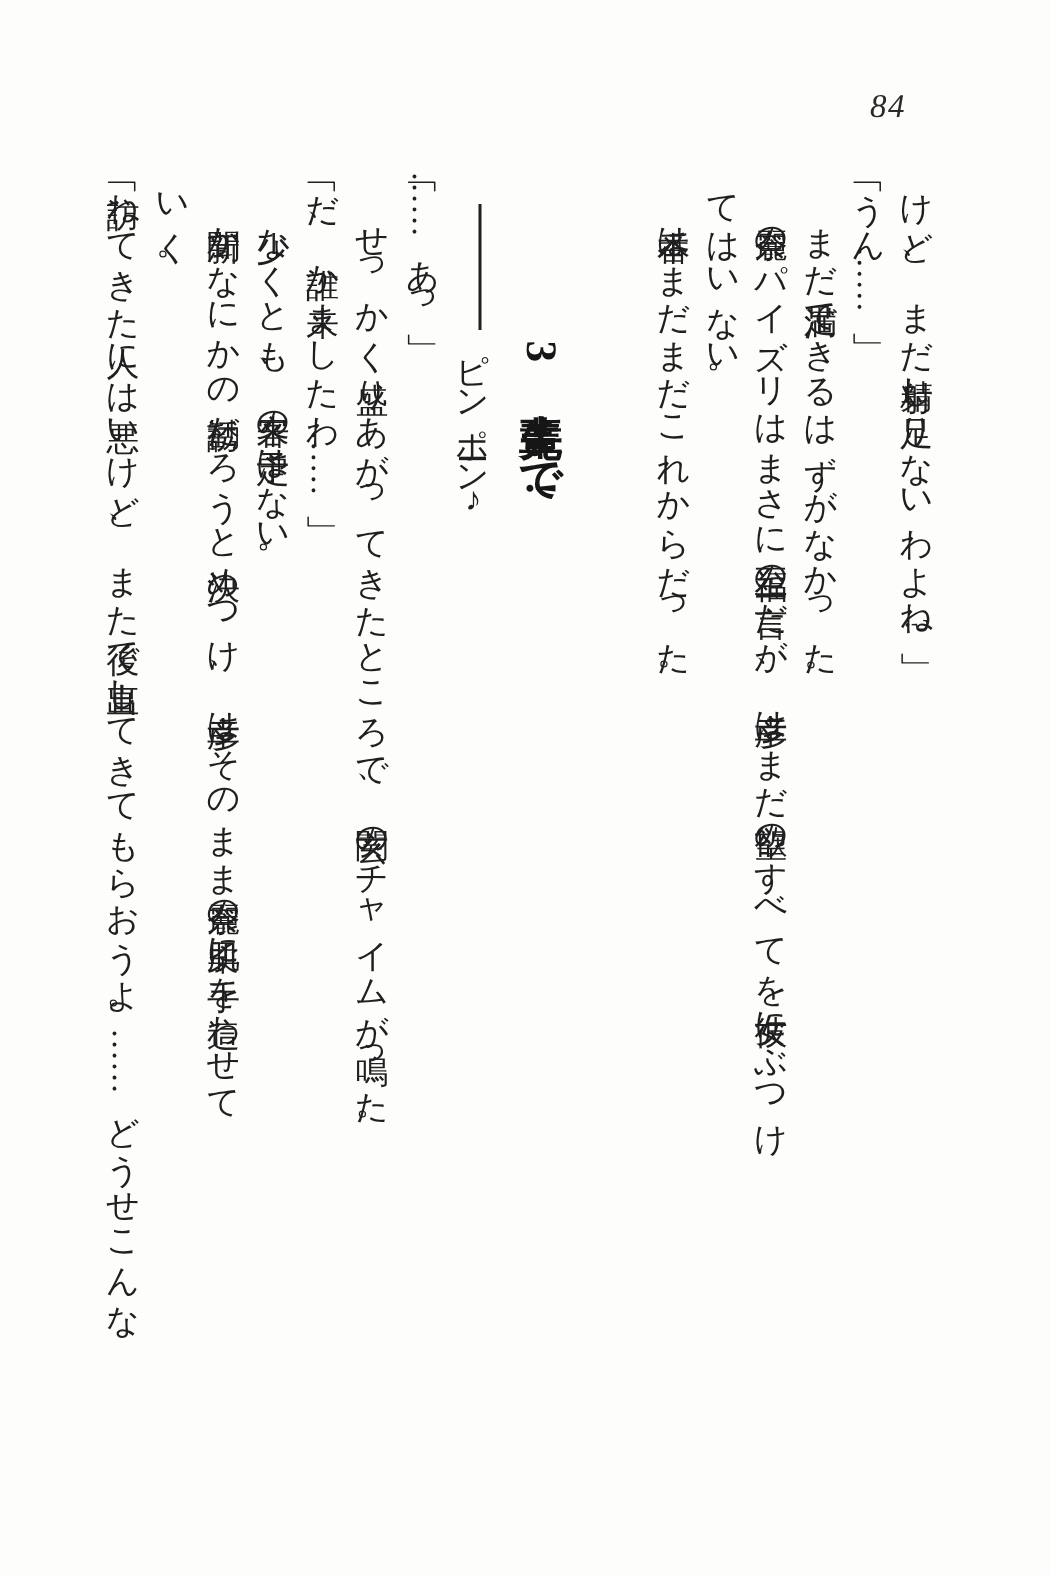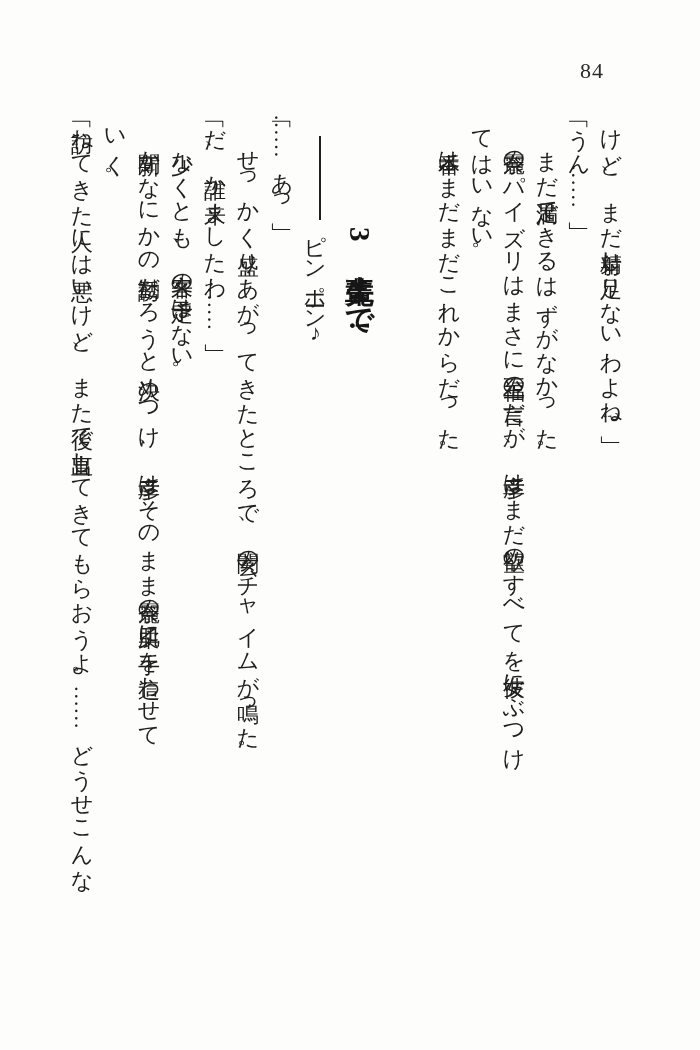--- a/index.html
+++ b/index.html
@@ -13,20 +13,21 @@
     position:relative;
     width:700px;height:1050px;
     background:#fdfdfb;
     color:#1f1f1f;
   }
   .folio{
     position:absolute;
     top:58px;left:570px;width:44px;
     text-align:center;
     font-size:22px;
+    font-style:italic;
     color:#2a2a2a;
     letter-spacing:1px;
   }
   .col{
     position:absolute;
     top:114px;
     height:842px;
     width:32px;
     writing-mode:vertical-rl;
     -webkit-writing-mode:vertical-rl;

